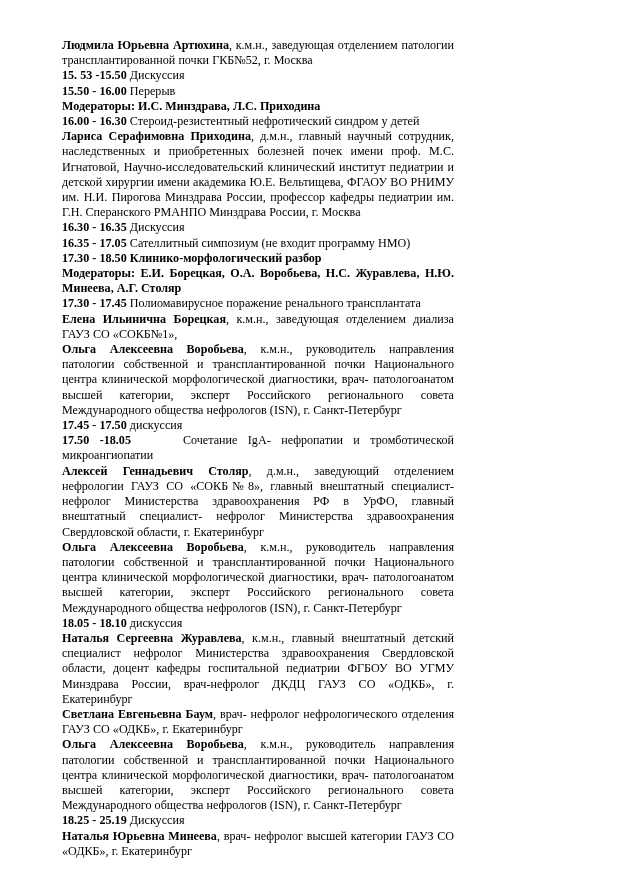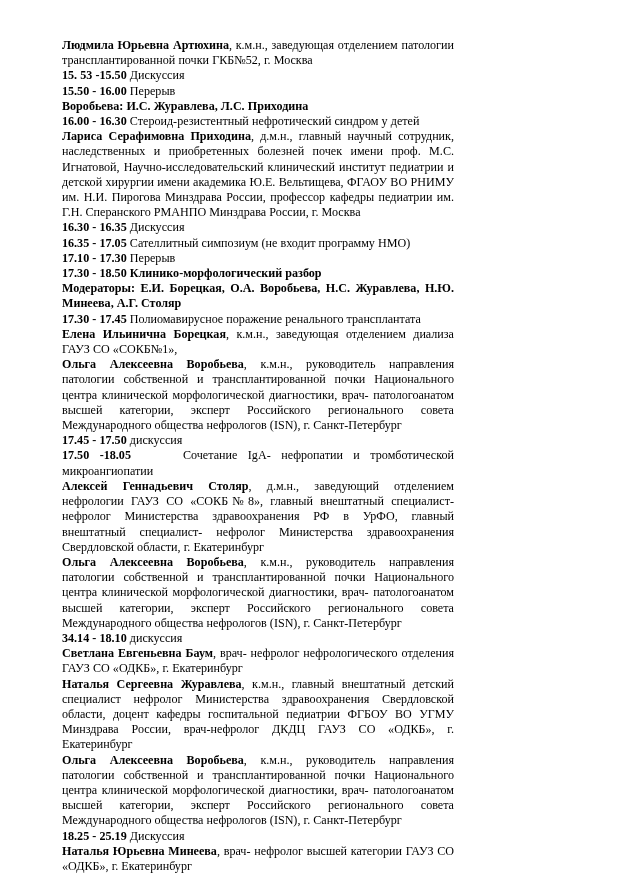--- a/index.html
+++ b/index.html
@@ -31,35 +31,34 @@
   .tab { display: inline-block; width: 52px; }
 </style>
 </head>
 <body>
 
 <div class="page">
   <div id="doc-body">
       <p class="para"><span class="b">Людмила Юрьевна Артюхина</span><span class="">, к.м.н., заведующая отделением патологии трансплантированной почки ГКБ№52, г. Москва</span></p>
       <p class="para"><span class="b">15. 53 -15.50 </span><span class="">Дискуссия</span></p>
       <p class="para"><span class="b">15.50 - 16.00 </span><span class="">Перерыв</span></p>
-      <p class="para"><span class="b">Воробьева: И.С. Журавлева, Л.С. Приходина</span></p>
+      <p class="para"><span class="b">Модераторы: И.С. Минздрава, Л.С. Приходина</span></p>
       <p class="para"><span class="b">16.00 - 16.30 </span><span class="">Стероид-резистентный нефротический синдром у детей</span></p>
       <p class="para"><span class="b">Лариса Серафимовна Приходина</span><span class="">, д.м.н., главный научный сотрудник, наследственных и приобретенных болезней почек имени проф. М.С. Игнатовой, Научно-исследовательский клинический институт педиатрии и детской хирургии имени академика Ю.Е. Вельтищева, ФГАОУ ВО РНИМУ им. Н.И. Пирогова Минздрава России, профессор кафедры педиатрии им. Г.Н. Сперанского РМАНПО Минздрава России, г. Москва</span></p>
       <p class="para"><span class="b">16.30 - 16.35 </span><span class="">Дискуссия</span></p>
       <p class="para"><span class="b">16.35 - 17.05 </span><span class="">Сателлитный симпозиум (не входит программу НМО)</span></p>
-      <p class="para"><span class="b">17.10 - 17.30 </span><span class="">Перерыв</span></p>
       <p class="para"><span class="b">17.30 - 18.50 Клинико-морфологический разбор</span></p>
       <p class="para"><span class="b">Модераторы: Е.И. Борецкая, О.А. Воробьева, Н.С. Журавлева, Н.Ю. Минеева, А.Г. Столяр</span></p>
       <p class="para"><span class="b">17.30 - 17.45 </span><span class="">Полиомавирусное поражение ренального трансплантата</span></p>
       <p class="para"><span class="b">Елена Ильинична Борецкая</span><span class="">, к.м.н., заведующая отделением диализа ГАУЗ СО «СОКБ№1»,</span></p>
       <p class="para"><span class="b">Ольга Алексеевна Воробьева</span><span class="">, к.м.н., руководитель направления патологии собственной и трансплантированной почки Национального центра клинической морфологической диагностики, врач- патологоанатом высшей категории, эксперт Российского регионального совета Международного общества нефрологов (ISN), г. Санкт-Петербург</span></p>
       <p class="para"><span class="b">17.45 - 17.50 </span><span class="">дискуссия</span></p>
       <p class="para"><span class="b">17.50 -18.05</span><span class="tab"></span><span class="">Сочетание IgA- нефропатии и тромботической микроангиопатии</span></p>
       <p class="para"><span class="b">Алексей Геннадьевич Столяр</span><span class="">, д.м.н., заведующий отделением нефрологии ГАУЗ СО «СОКБ№8», главный внештатный специалист-нефролог Министерства здравоохранения РФ в УрФО, главный внештатный специалист- нефролог Министерства здравоохранения Свердловской области, г. Екатеринбург</span></p>
       <p class="para"><span class="b">Ольга Алексеевна Воробьева</span><span class="">, к.м.н., руководитель направления патологии собственной и трансплантированной почки Национального центра клинической морфологической диагностики, врач- патологоанатом высшей категории, эксперт Российского регионального совета Международного общества нефрологов (ISN), г. Санкт-Петербург</span></p>
-      <p class="para"><span class="b">34.14 - 18.10 </span><span class="">дискуссия</span></p>
+      <p class="para"><span class="b">18.05 - 18.10 </span><span class="">дискуссия</span></p>
+      <p class="para"><span class="b">Наталья Сергеевна Журавлева</span><span class="">, к.м.н., главный внештатный детский специалист нефролог Министерства здравоохранения Свердловской области, доцент кафедры госпитальной педиатрии ФГБОУ ВО УГМУ Минздрава России, врач-нефролог ДКДЦ ГАУЗ СО «ОДКБ», г. Екатеринбург</span></p>
       <p class="para"><span class="b">Светлана Евгеньевна Баум</span><span class="">, врач- нефролог нефрологического отделения ГАУЗ СО «ОДКБ», г. Екатеринбург</span></p>
-      <p class="para"><span class="b">Наталья Сергеевна Журавлева</span><span class="">, к.м.н., главный внештатный детский специалист нефролог Министерства здравоохранения Свердловской области, доцент кафедры госпитальной педиатрии ФГБОУ ВО УГМУ Минздрава России, врач-нефролог ДКДЦ ГАУЗ СО «ОДКБ», г. Екатеринбург</span></p>
       <p class="para"><span class="b">Ольга Алексеевна Воробьева</span><span class="">, к.м.н., руководитель направления патологии собственной и трансплантированной почки Национального центра клинической морфологической диагностики, врач- патологоанатом высшей   категории, эксперт Российского регионального совета Международного общества нефрологов (ISN), г. Санкт-Петербург</span></p>
       <p class="para"><span class="b">18.25 - 25.19 </span><span class="">Дискуссия</span></p>
       <p class="para"><span class="b">Наталья Юрьевна Минеева</span><span class="">, врач- нефролог высшей категории ГАУЗ СО «ОДКБ», г. Екатеринбург</span></p>
     </div>
 </div>
 
 </body></html>

